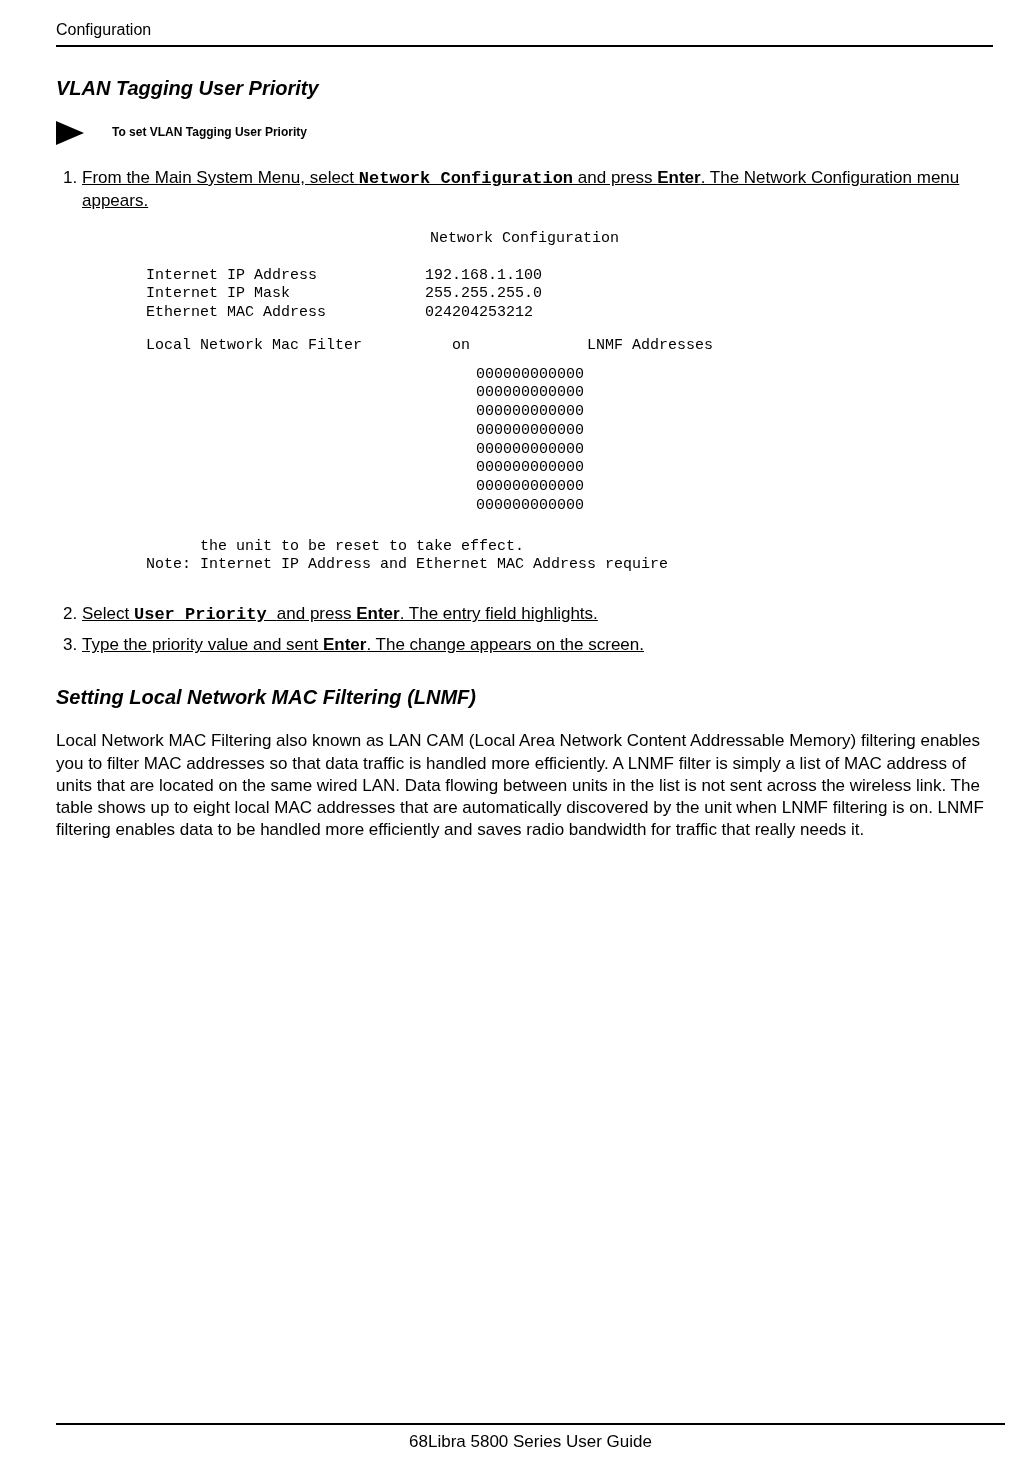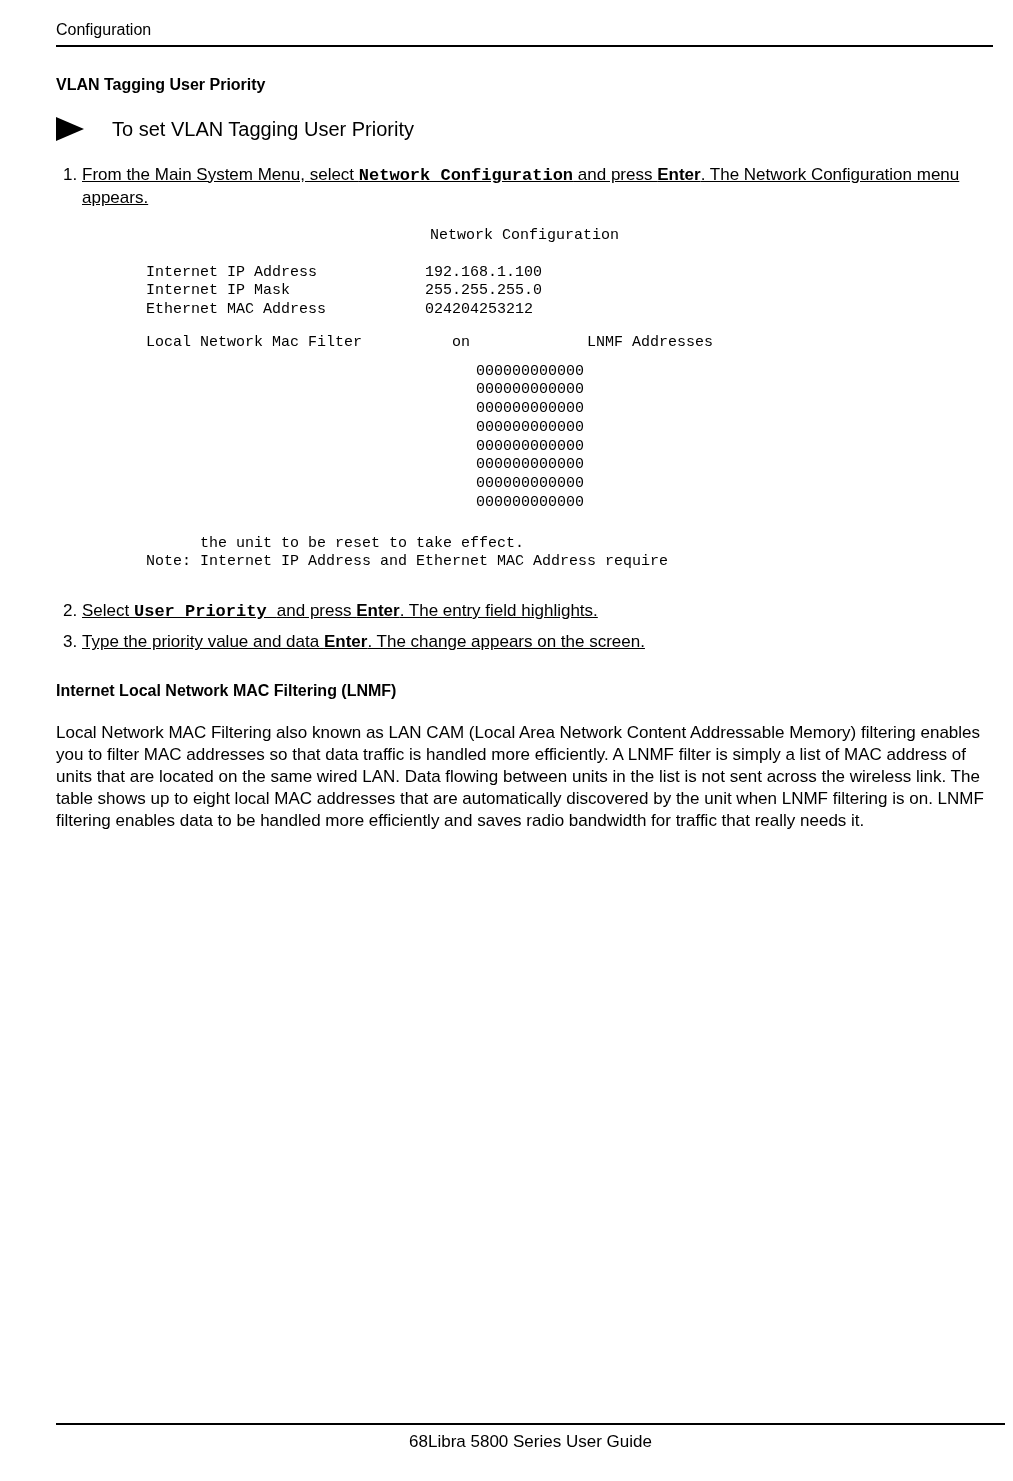--- a/index.html
+++ b/index.html
@@ -22,38 +22,39 @@
   .running-head {
     font-size: 16px;
     margin-bottom: 4px;
   }
   .hr-top {
     border: none;
     border-top: 2px solid #000;
     margin: 0 0 22px 0;
   }
   .h2 {
-    font-size: 16px;
+    font-size: 20px;
     font-weight: bold;
     margin: 28px 0 20px 0;
+    font-style: italic;
   }
   .proc-row {
     display: flex;
     align-items: center;
     gap: 28px;
     margin-bottom: 22px;
   }
   .arrow-black {
     width: 28px;
     height: 24px;
     flex: 0 0 auto;
   }
   .proc-title {
-    font-weight: normal;
-    font-size: 20px;
+    font-weight: bold;
+    font-size: 12px;
   }
   ol.steps {
     margin: 0 0 18px 0;
     padding-left: 26px;
   }
   ol.steps li {
     margin-bottom: 8px;
     text-decoration: underline;
   }
   .mono {
@@ -175,25 +176,25 @@
       <div class="ss-line">      the unit to be reset to take effect.</div>
       <div class="ss-line">Note: Internet IP Address and Ethernet MAC Address require</div>
     </div>
   </div>
 
   <ol class="steps" start="2">
     <li>
       <span>Select </span><span class="mono">User Priority </span><span>and press </span><span class="bold">Enter</span><span>. The entry field highlights.</span>
     </li>
     <li>
-      <span>Type the priority value and data </span><span class="bold">Enter</span><span>. The change appears on the screen.</span>
+      <span>Type the priority value and sent </span><span class="bold">Enter</span><span>. The change appears on the screen.</span>
     </li>
   </ol>
 
-  <div class="h2">Internet Local Network MAC Filtering (LNMF)</div>
+  <div class="h2">Setting Local Network MAC Filtering (LNMF)</div>
 
   <p class="para">
     <span>Local Network MAC Filtering also known as LAN CAM (Local Area Network Content Addressable Memory) filtering enables you to filter MAC addresses so that data traffic is handled more efficiently. A LNMF filter is simply a list of MAC address of units that are located on the same wired LAN. Data flowing between units in the list is </span><span class="italic">not</span><span> sent across the wireless link. The table shows up to eight local MAC addresses that are automatically discovered by the unit when LNMF filtering is on. LNMF filtering enables data to be handled more efficiently and saves radio bandwidth for traffic that really needs it.</span>
   </p>
 
   <div class="footer">
     <hr class="hr-bottom">
     <div class="footer-row">
       <span>68</span>
       <span>Libra 5800 Series User Guide</span>

